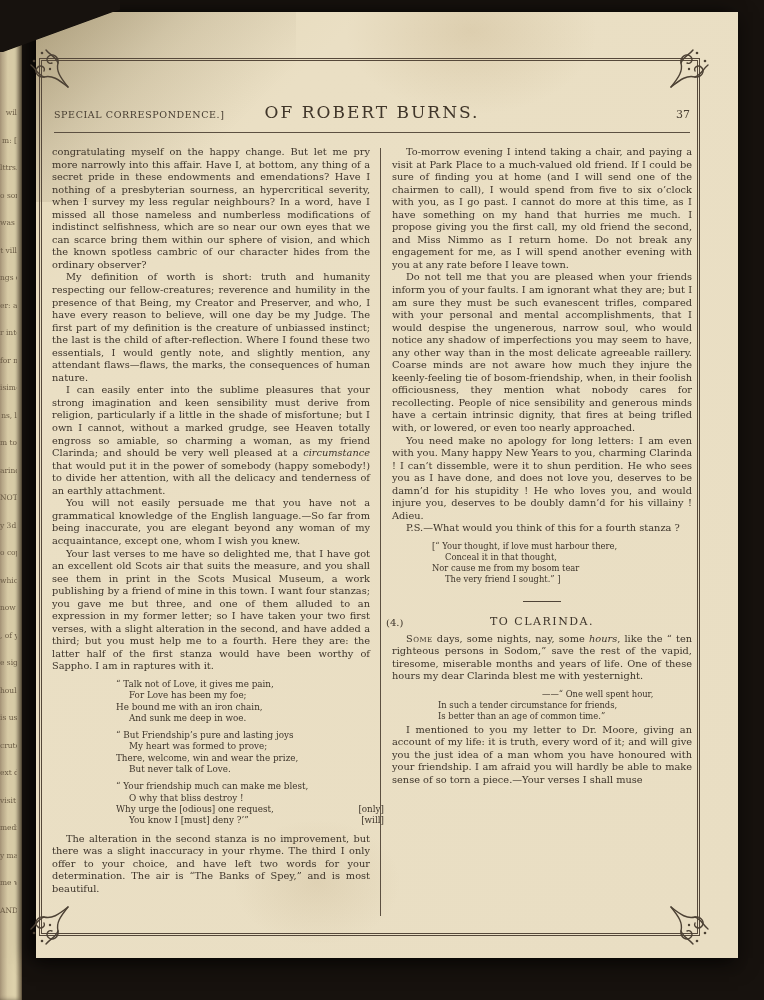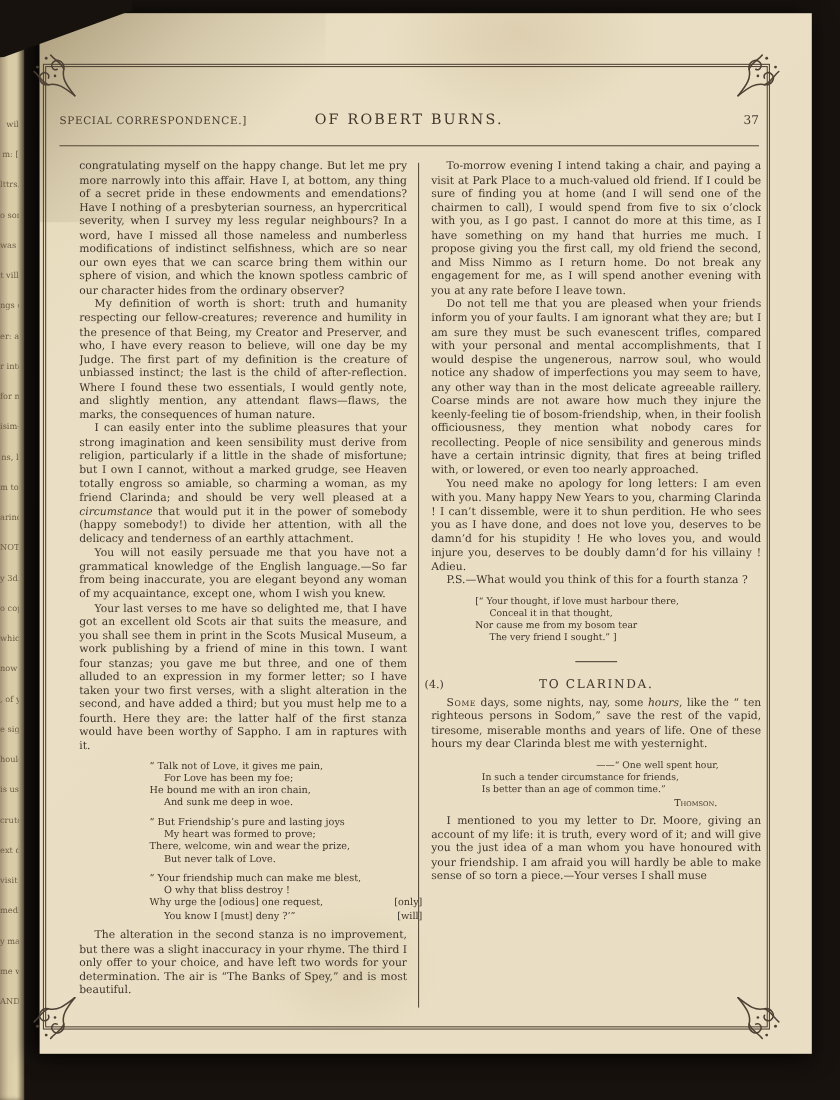--- a/index.html
+++ b/index.html
@@ -40,25 +40,25 @@
   .corner.tl{left:-14px;top:-14px;}
   .corner.tr{right:-14px;top:-14px;}
   .corner.br{right:-14px;bottom:-14px;}
   .corner.bl{left:-14px;bottom:-14px;}
   .corner.tr svg{transform:rotate(90deg);}
   .corner.br svg{transform:rotate(180deg);}
   .corner.bl svg{transform:rotate(270deg);}
   
   .header{position:absolute;left:18px;right:48px;top:90px;display:flex;align-items:baseline;}
   .head-left{flex:1;font-size:9.5px;letter-spacing:.6px;color:#463c30;}
-  .head-center{font-size:13px;letter-spacing:2px;color:#40362a;}
+  .head-center{font-size:17px;letter-spacing:2px;color:#40362a;}
   .head-right{flex:1;text-align:right;font-size:11px;color:#463c30;}
   .head-rule{position:absolute;left:18px;right:48px;top:120px;height:1px;background:#5c5041;}
   
-  .columns{position:absolute;left:16px;right:46px;top:134px;bottom:26px;display:flex;overflow:hidden;margin-left:20px;}
+  .columns{position:absolute;left:16px;right:46px;top:134px;bottom:26px;display:flex;overflow:hidden;}
   .col{font-size:9.8px;line-height:12.55px;text-align:justify;}
   .col.left{width:318px;}
   .col.right{width:300px;}
   .col-gap{width:22px;position:relative;flex:none;}
   .col-divider{position:absolute;left:10px;top:2px;bottom:16px;width:1px;background:#5c5041;}
   .para{margin:0;}
   .para.ind{text-indent:14px;}
   .lead{font-variant:small-caps;letter-spacing:.5px;}
   
   .verse{margin:6px 0 6px 64px;font-size:8.8px;line-height:11.3px;text-align:right;}
@@ -263,19 +263,18 @@
           <div class="vline deep">
             <span>——“ One well spent hour,</span>
           </div>
           <div class="vline">
             <span>In such a tender circumstance for friends,</span>
           </div>
           <div class="vline">
             <span>Is better than an age of common time.”</span>
           </div>
         </div>
-        <div class="attrib">Thomson.</div>
         <p class="para ind">I mentioned to you my letter to Dr. Moore, giving an account of my life: it is truth, every word of it; and will give you the just idea of a man whom you have honoured with your friendship.  I am afraid you will hardly be able to make sense of so torn a piece.—Your verses I shall muse</p>
       </div>
   </div>
 </div>
 
 <div class="black-top-left"></div>
 
 </body></html>

